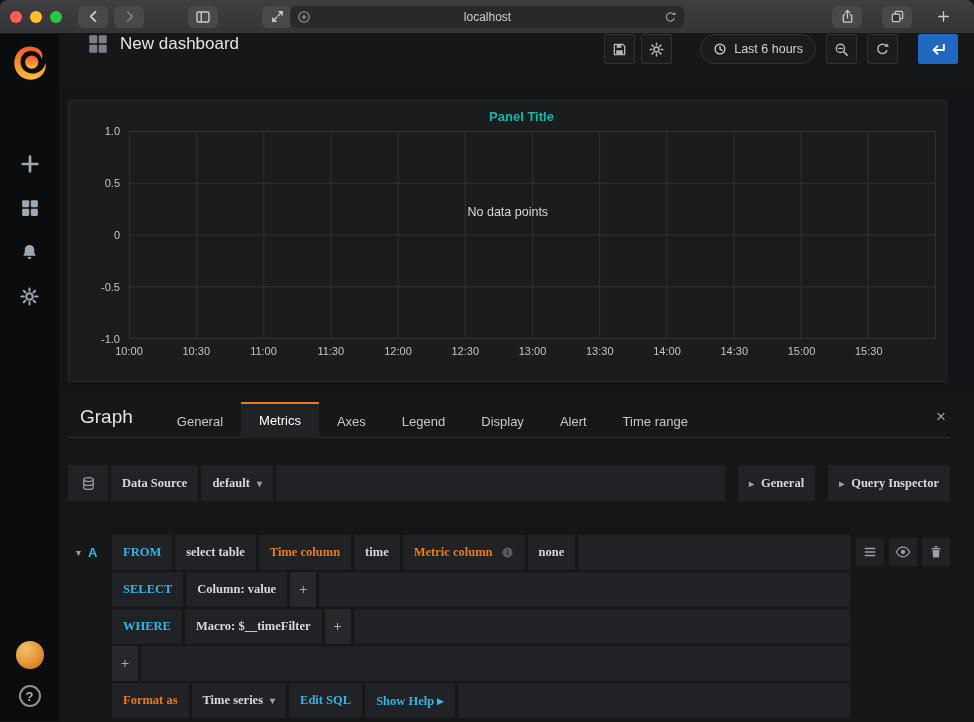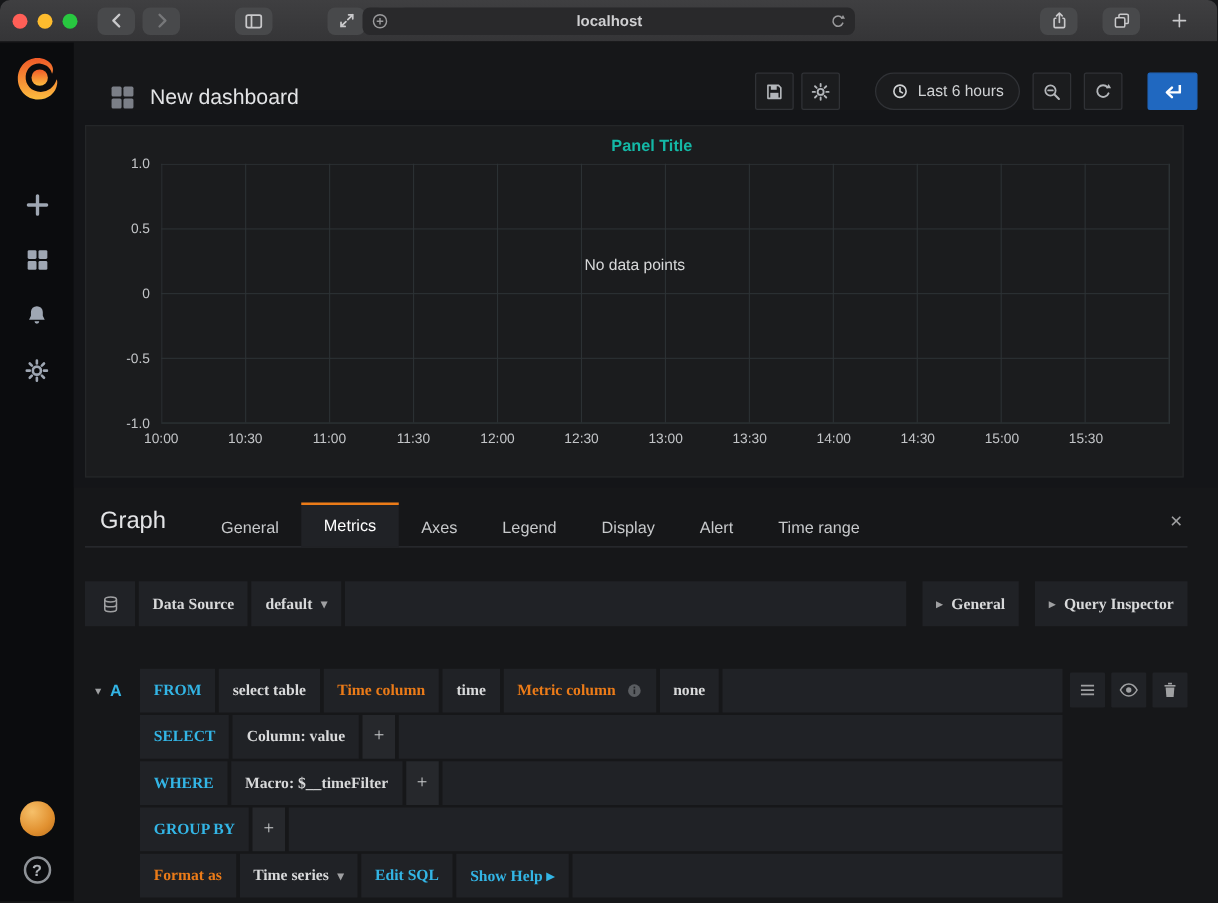--- a/index.html
+++ b/index.html
@@ -36,21 +36,21 @@
   }
   .tb-btn.disabled { color:#77787a; }
   .tb-gap { width: 38px; flex:none; }
   .address-bar {
     position: absolute; left: 50%; top: 6px; transform: translateX(-50%);
     width: 394px; height: 22px; border-radius: 6px;
     background: #29292b; color: #cfcfd1;
     display: flex; align-items: center; font-size: 12px;
   }
   .address-bar .addr-left { margin-left: 7px; color:#9a9a9c; }
-  .address-bar .addr-text { flex:1; text-align:center;font-weight:bold; }
+  .address-bar .addr-text { flex:1; text-align:center; }
   .address-bar .addr-right { margin-right: 7px; color:#9a9a9c; }
   .tb-right { margin-left: auto; display:flex; align-items:center; }
 
   
   .app { display: flex; height: 687px; }
   .g-sidebar {
     width: 59px; background: #0b0c0e; flex: none;
     display: flex; flex-direction: column; align-items: center;
     padding: 8px 0 14px 0;
   }
@@ -66,21 +66,21 @@
     width: 22px; height: 22px; border-radius: 50%; border: 2px solid #8e9297;
     color:#aeb2b7; font-size: 13px; font-weight:700;
     display:flex; align-items:center; justify-content:center; cursor:pointer;
   }
 
   .g-main { flex: 1; display:flex; flex-direction: column; min-width: 0; }
 
   
   .g-navbar {
     height: 54px; flex: none;
-    display: flex; align-items: flex-end;
+    display: flex; align-items: flex-start;
     padding: 0 16px 0 29px;
   }
   .nav-grid-icon { color: #7b7f87; margin-right: 12px; }
   .nav-title { font-size: 17px; color: #e3e4e6; font-weight: 400; }
   .nav-right { margin-left:auto; display:flex; align-items:center; }
   .nav-btn {
     height: 30px; min-width: 30px; padding: 0 7px;
     background: #1b1c1e; border: 1px solid #303236; border-radius: 2px;
     color: #b3b6ba; display:flex; align-items:center; justify-content:center;
     cursor: pointer; font-size: 12.5px;
@@ -493,23 +493,20 @@
             <div class="seg clickable">
                 <span>Macro: $__timeFilter</span>
               </div>
             <div class="seg plus-seg">
                 <span>+</span>
               </div>
             <div class="seg grow"></div>
           </div>
 
           <div class="q-row">
-            <div class="seg">
-                <span class="kw">GROUP BY</span>
-              </div>
             <div class="seg plus-seg">
                 <span>+</span>
               </div>
             <div class="seg grow"></div>
           </div>
 
           <div class="q-row">
             <div class="seg">
                 <span class="param">Format as</span>
               </div>

